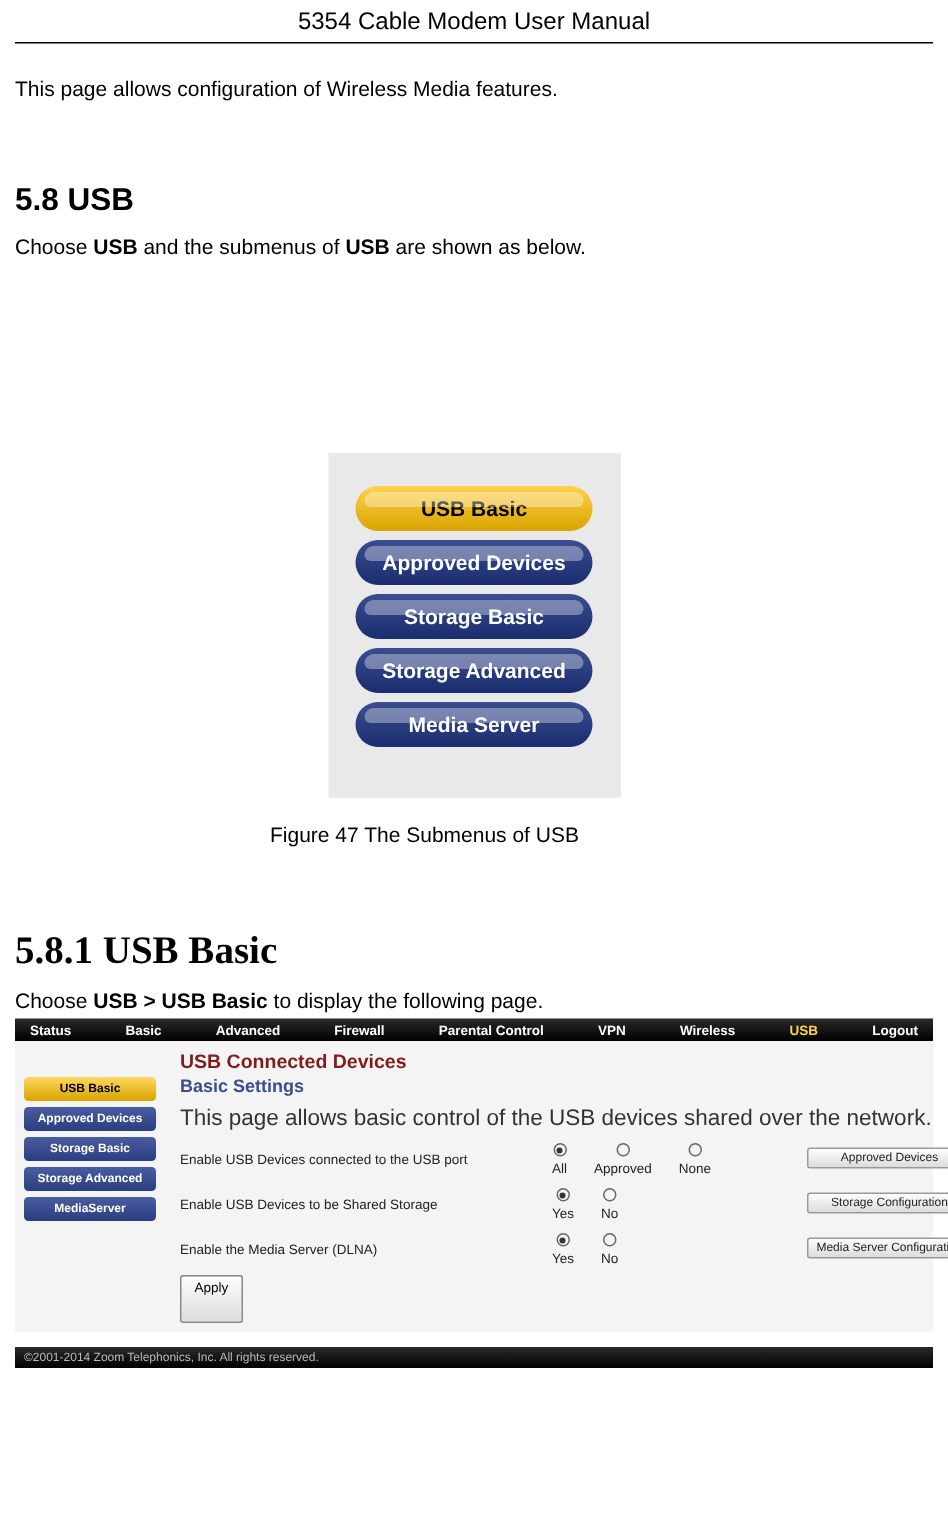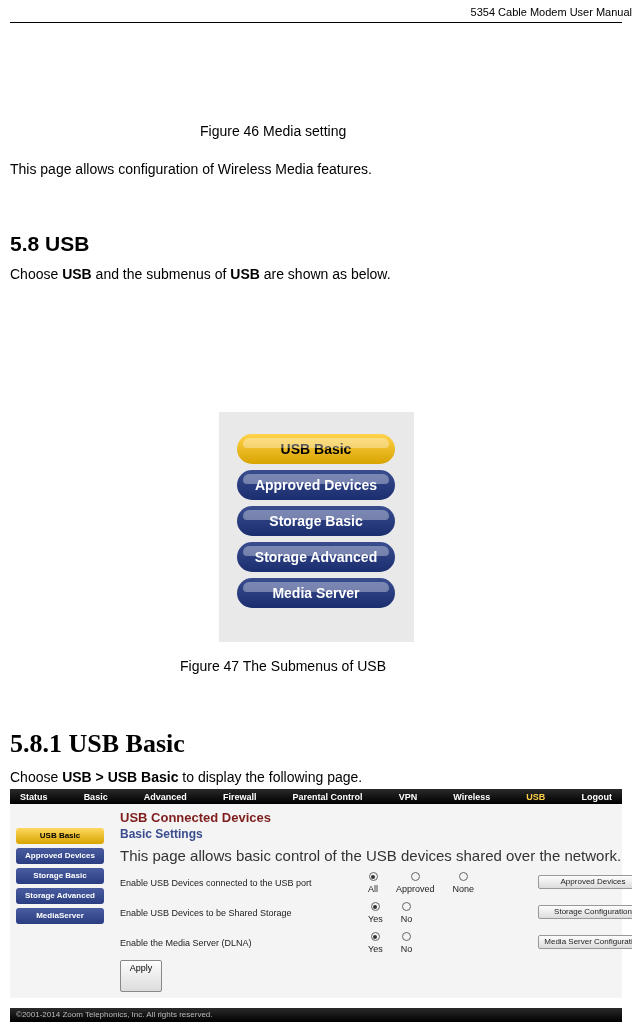--- a/index.html
+++ b/index.html
@@ -1,18 +1,18 @@
 <!DOCTYPE html>
 <html><head>
   <meta charset="utf-8">
   <style>
     * { margin: 0; padding: 0; box-sizing: border-box; }
     html, body { width: 632px; background: #fff; font-family: Arial, sans-serif; }
     .page { width: 632px; min-height: 1026px; padding: 0; position: relative; }
-    .header { text-align: right; font-size: 11px; padding: 6px 0 4px; }
+    .header { text-align: center; font-size: 16px; padding: 6px 0 4px; }
     .header-rule { border: none; border-top: 1.5px solid #000; margin: 0 10px; }
     .content { padding: 0 10px; }
     .fig-caption { text-align: center; font-size: 14px; margin-top: 100px; }
     .fig-caption.left-indent { padding-left: 190px; text-align: left; }
     .body-text { font-size: 14px; margin-top: 22px; }
     .section-num { font-size: 21px; font-weight: bold; margin-top: 55px; }
     .sub-heading { font-family: "Times New Roman", Times, serif; font-size: 26px; font-weight: bold; margin-top: 55px; }
     .body-line { font-size: 14px; margin-top: 10px; }
     .body-line b { font-weight: bold; }
     .submenu-img-wrap { display: flex; justify-content: center; margin-top: 130px; }
@@ -50,21 +50,20 @@
   </style>
 </head>
 <body>
 <div class="page">
 
 <div class="header">5354 Cable Modem User Manual</div>
 <hr class="header-rule">
 
 <div class="content">
 
-  <div class="fig-caption left-indent">Figure 46 Media setting</div>
   <div class="body-text">This page allows configuration of Wireless Media features.</div>
 
   <div class="section-num">5.8    USB</div>
   <div class="body-line">
     <span>Choose </span><b>USB</b><span> and the submenus of </span><b>USB</b><span> are shown as below.</span>
   </div>
 
   <div class="submenu-img-wrap">
     <div class="submenu-box">
       <div class="submenu-btn active">USB Basic</div>

